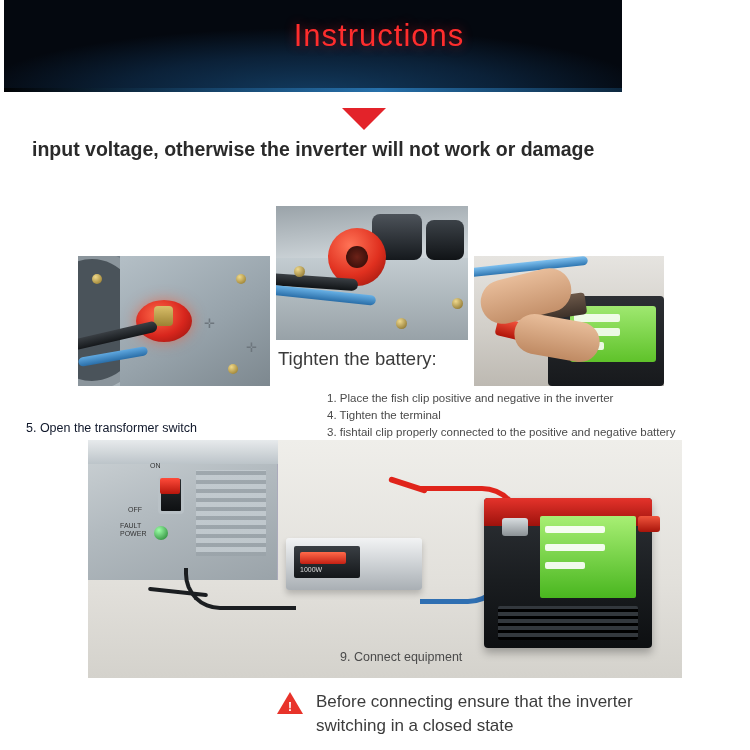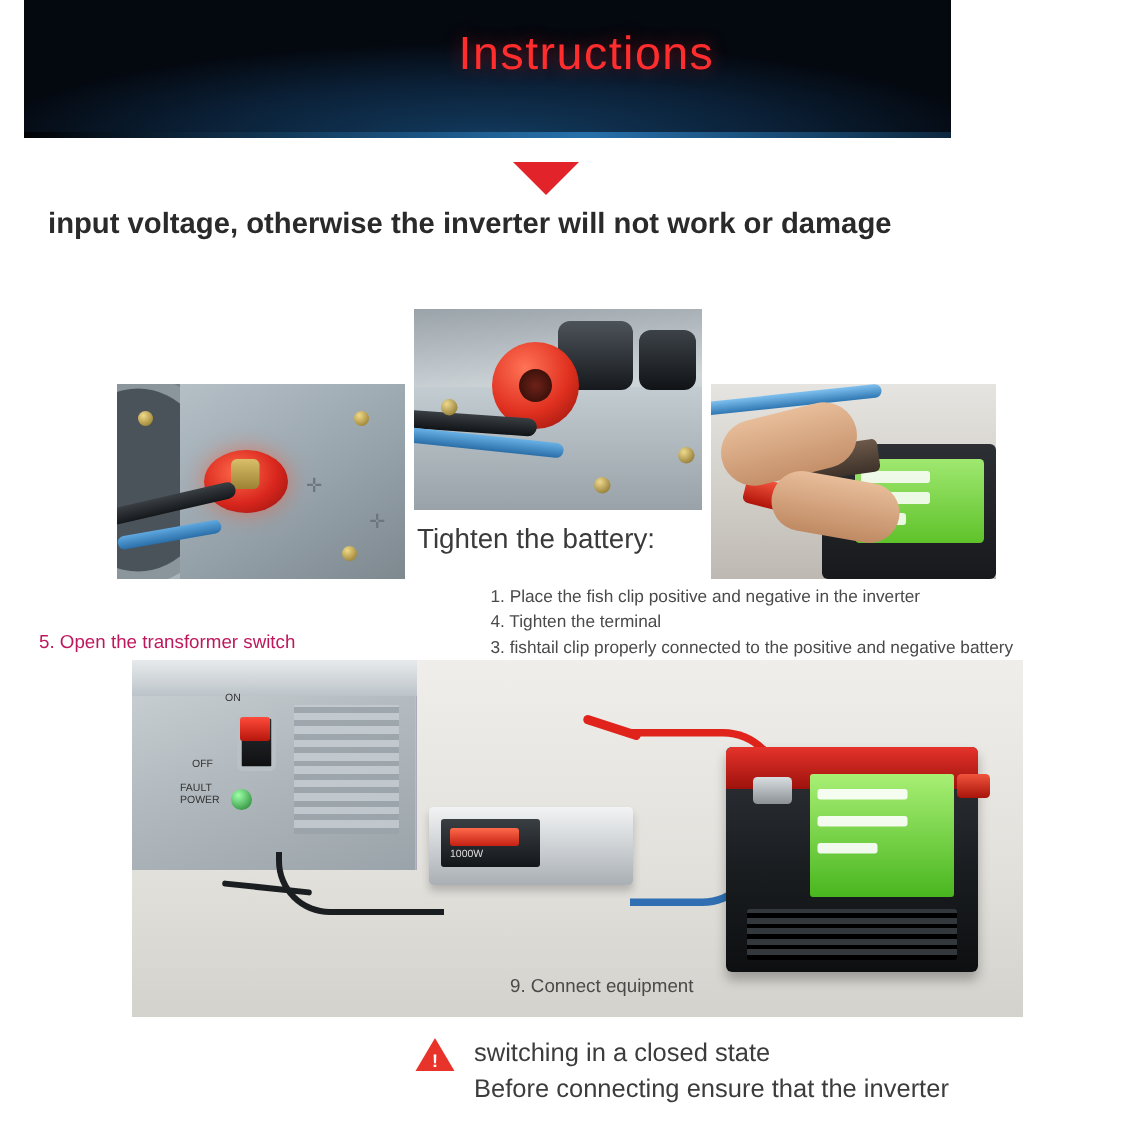--- a/index.html
+++ b/index.html
@@ -7,21 +7,21 @@
   body {
     width:750px; height:750px;
     background:#ffffff;
     font-family:"Liberation Sans", sans-serif;
     overflow:hidden;
     position:relative;
   }
 
   
   .banner {
-    position:absolute; left:16px; top:0; width:618px; height:92px;
+    position:absolute; left:4px; top:0; width:618px; height:92px;
     background:
       radial-gradient(ellipse 420px 80px at 50% 100%, #123a5e 0%, #0b2138 45%, #04080f 80%),
       linear-gradient(180deg,#000000 0%, #020508 55%, #06111d 100%);
     overflow:hidden;
   }
   .banner:after{
     content:"";
     position:absolute; left:0; bottom:0; width:750px; height:4px;
     background:linear-gradient(90deg, #000 0%, #1a4f7a 30%, #2b7fc0 50%, #1a4f7a 70%, #000 100%);
     opacity:.8;
@@ -123,21 +123,21 @@
   }
   .steps {
     position:absolute; left:288px; top:390px; width:452px;
     font-size:11.5px; color:#4a4a4a; line-height:17px;
   }
   .steps div { white-space:nowrap;margin-left:39px; }
 
   
   .caption5 {
     position:absolute; left:26px; top:421px;
-    font-size:12.5px; color:#be185d;
+    font-size:12.5px; color:#0f172a;
   }
 
   
   #photo-setup { left:88px; top:440px; width:594px; height:238px;
     background:linear-gradient(180deg,#efeeea 0%,#e2e0db 60%,#d4d2cc 100%); }
   
   #photo-setup .inset{position:absolute;left:0;top:0;width:190px;height:140px;
     background:linear-gradient(160deg,#cdd3d6 0%,#b3bbc0 45%,#9aa3a9 100%);
     border-right:1px solid #aab;}
   #photo-setup .inset .topbar{position:absolute;left:0;top:0;width:190px;height:24px;
@@ -314,15 +314,15 @@
     </div>
     <div class="grill"></div>
   </div>
 </div>
 
 <div class="caption4">9. Connect equipment</div>
 
 <div class="warn-icon"></div>
 <div class="warn-bang">!</div>
 <div class="warn-text">
+  <div>Before connecting ensure that the inverter</div>
   <div>switching in a closed state</div>
-  <div>Before connecting ensure that the inverter</div>
 </div>
 
 </body></html>

